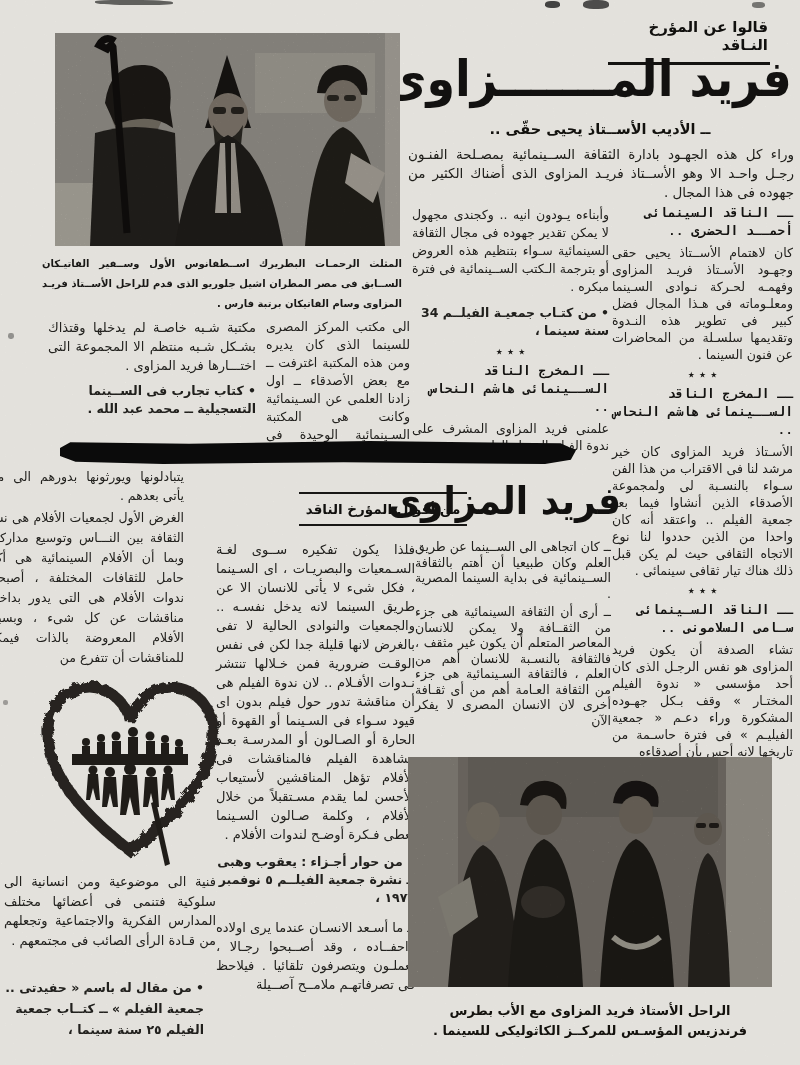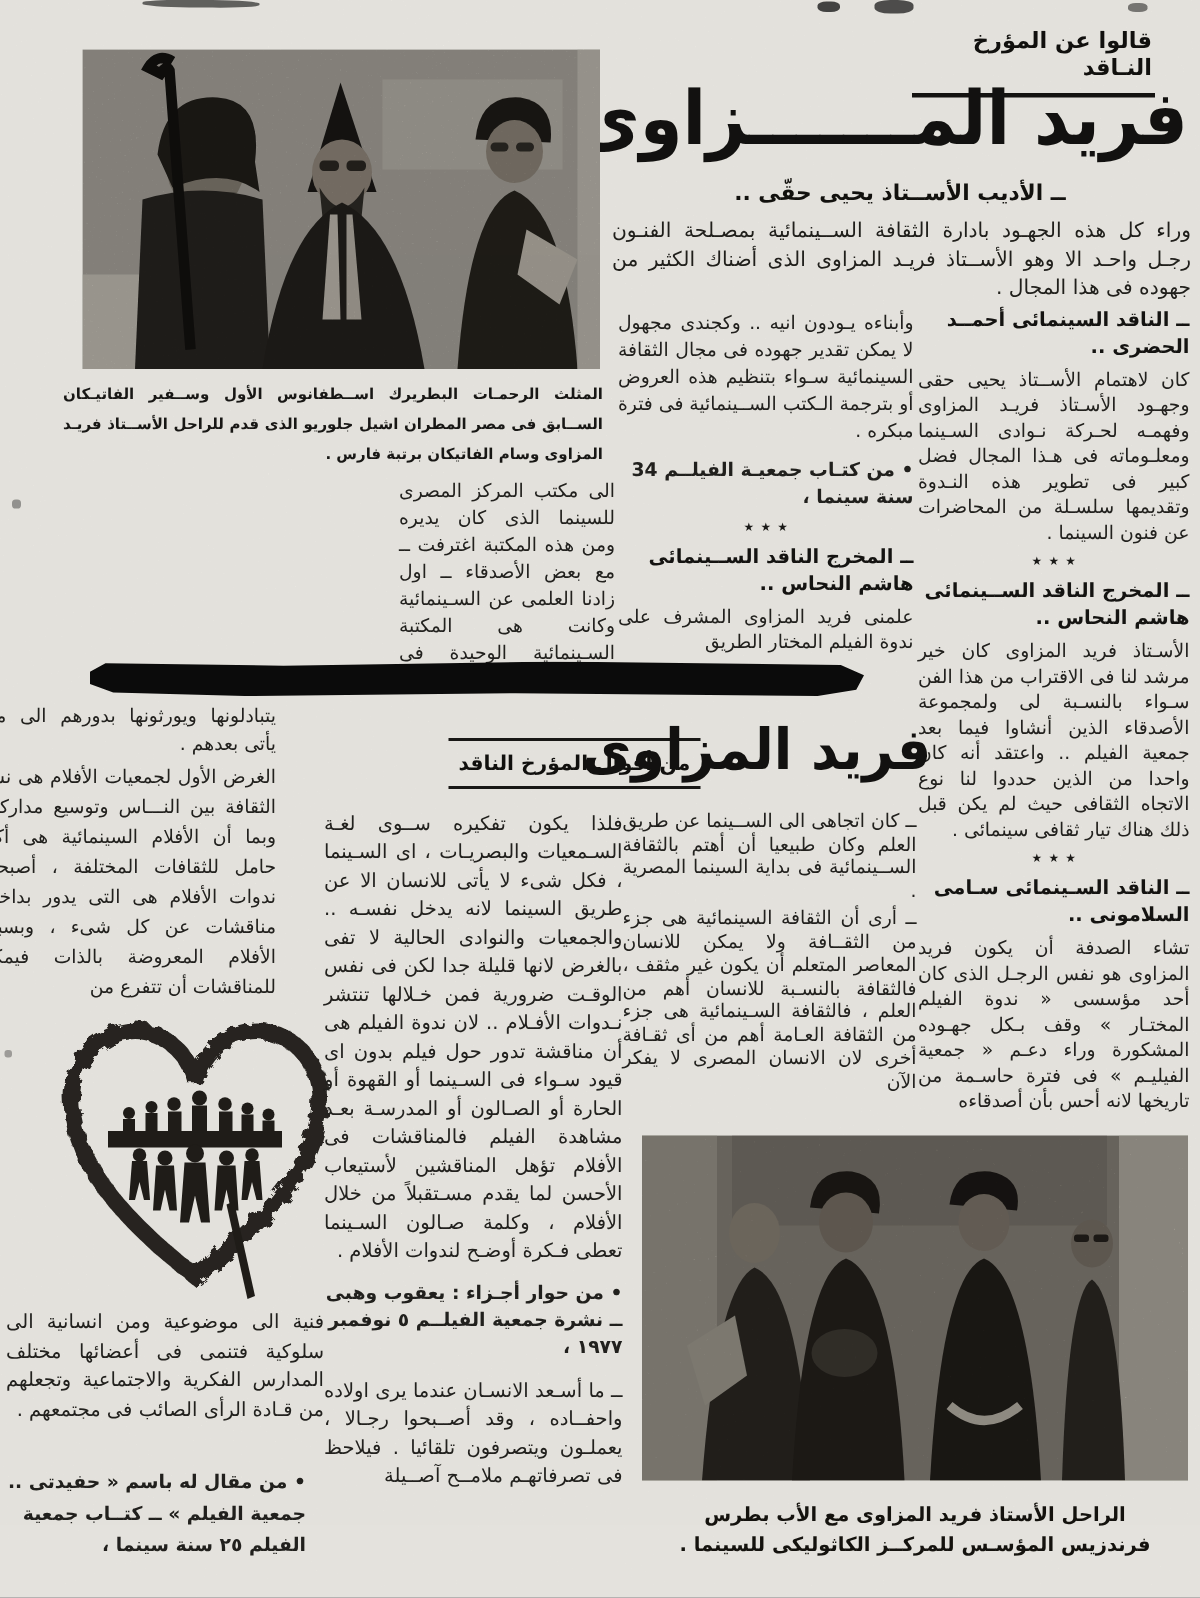--- a/index.html
+++ b/index.html
@@ -7,21 +7,21 @@
     position:relative;width:800px;height:1065px;margin:0 auto;
     background:#f1efe9;overflow:hidden;
     font-family:"DejaVu Sans",sans-serif;color:#1e1d1b;direction:rtl;
   }
   .abs{position:absolute;}
   .just{text-align:justify;text-justify:inter-word;}
   .b{font-weight:bold;}
   .body-txt{font-size:12.5px;line-height:17px;color:#242320;}
   .src-txt{font-size:12.5px;line-height:18px;font-weight:bold;color:#23221f;}
   .stars{text-align:center;font-size:13px;letter-spacing:4px;color:#1c1b19;margin:4px 0 4px;}
-  .q-head{font-size:13px;line-height:18px;font-weight:bold;color:#161513;margin-bottom:3px;}
+  .q-head{font-size:13px;line-height:18px;font-weight:bold;color:#161513;margin-bottom:3px;font-family:Liberation Mono, monospace;}
   .kicker-box{
     border-bottom:3px solid #161513;text-align:center;
     font-size:15px;font-weight:bold;padding:4px 2px 8px;color:#12110f;
   }
   .kicker-box2{
     border-top:2.5px solid #1a1917;border-bottom:2.5px solid #1a1917;
     text-align:center;font-size:13.5px;font-weight:bold;padding:7px 2px;color:#12110f;margin-left:12px;
   }
   .main-title{
     font-size:46px;font-weight:bold;color:#141311;text-align:center;
@@ -111,20 +111,24 @@
   <div class="abs" style="left:412px;top:206px;width:197px;">
     <div class="body-txt just" style="line-height:18px">وأبناءه يـودون انيه .. وكجندى مجهول لا يمكن تقدير جهوده فى مجال الثقافة السينمائية سـواء بتنظيم هذه العروض أو بترجمة الـكتب الســينمائية فى فترة مبكره .</div>
     <div class="src-txt" style="margin-top:8px">• من كتـاب جمعيـة الفيلــم 34 سنة سينما ،</div>
     <div class="stars">٭ ٭ ٭</div>
     <div class="q-head">ــ المخرج الناقد الســينمائى هاشم النحاس ..</div>
     <div class="body-txt just">علمنى فريد المزاوى المشرف على ندوة الفيلم المختار الطريق</div>
   </div>
 
   <div class="abs body-txt just" style="left:266px;top:318px;width:144px;line-height:18px;">الى مكتب المركز المصرى للسينما الذى كان يديره ومن هذه المكتبة اغترفت ــ مع بعض الأصدقاء ــ اول زادنا العلمى عن السـينمائية وكانت هى المكتبة السـينمائية الوحيدة فى مصر حينذاك ، وهى</div>
 
+  <div class="abs" style="left:48px;top:318px;width:208px;">
+    <div class="body-txt just" style="font-size:13px;line-height:19px">مكتبة شـبه خاصـة لم يدخلها وقتذاك بشـكل شـبه منتظم الا المجموعة التى اختـــارها فريد المزاوى .</div>
+    <div class="src-txt" style="margin-top:7px">• كتاب تجارب فى الســينما التسجيلية ــ محمد عبد الله .</div>
+  </div>
 
   <div class="abs bar" style="left:60px;top:441px;width:516px;height:23px;
        clip-path:polygon(0% 30%,2% 5%,25% 12%,60% 0%,97% 10%,100% 40%,99% 82%,94% 100%,55% 92%,20% 100%,3% 90%,0% 65%);"></div>
 
   <div class="abs body-txt just" style="left:-12px;top:467px;width:196px;line-height:19px">يتبادلونها ويورثونها بدورهم الى من يأتى بعدهم .</div>
 
   <div class="abs kicker-box2" style="left:287px;top:492px;width:164px;">
     <span>من أقوال المؤرخ الناقد</span>
   </div>
 
@@ -187,21 +191,21 @@
     <div class="body-txt just" style="font-size:13px;line-height:19px">فلذا يكون تفكيره ســوى لغـة السـمعيات والبصريـات ، اى السـينما ، فكل شىء لا يأتى للانسان الا عن طريق السينما لانه يدخل نفسـه .. والجمعيات والنوادى الحالية لا تفى بالغرض لانها قليلة جدا لكن فى نفس الوقـت ضرورية فمن خـلالها تنتشر نـدوات الأفـلام .. لان ندوة الفيلم هى أن مناقشة تدور حول فيلم بدون اى قيود سـواء فى السـينما أو القهوة أو الحارة أو الصـالون أو المدرسـة بعـد مشاهدة الفيلم فالمناقشات فى الأفلام تؤهل المناقشين لأستيعاب الأحسن لما يقدم مسـتقبلاً من خلال الأفلام ، وكلمة صـالون السـينما تعطى فـكرة أوضـح لندوات الأفلام .</div>
     <div class="src-txt" style="margin-top:9px">• من حوار أجـزاء : يعقوب وهبى ــ نشرة جمعية الفيلــم ٥ نوفمبر ١٩٧٧ ،</div>
     <div class="body-txt just" style="font-size:13px;line-height:19px;margin-top:11px">ــ ما أسـعد الانسـان عندما يرى اولاده واحفــاده ، وقد أصــبحوا رجـالا ، يعملـون ويتصرفون تلقائيا . فيلاحظ فى تصرفاتهـم ملامــح آصــيلة</div>
   </div>
 
   <div class="abs" style="left:415px;top:539px;width:196px;">
     <div class="body-txt just" style="line-height:15.5px">ــ كان اتجاهى الى الســينما عن طريق العلم وكان طبيعيا أن أهتم بالثقافة الســينمائية فى بداية السينما المصرية .</div>
     <div class="body-txt just" style="line-height:15.5px;margin-top:3px">ــ أرى أن الثقافة السينمائية هى جزء من الثقــافة ولا يمكن للانسان المعاصر المتعلم أن يكون غير مثقف ، فالثقافة بالنسـبة للانسان أهم من العلم ، فالثقافة السـينمائية هى جزء من الثقافة العـامة أهم من أى ثقـافة أخرى لان الانسان المصرى لا يفكر الآن</div>
   </div>
 
-  <div class="abs" style="left:408px;top:757px;width:364px;height:268px;margin-left:20px;">
+  <div class="abs" style="left:408px;top:757px;width:364px;height:268px;">
     <svg width="364" height="230" viewBox="0 0 364 230">
       <defs>
         <filter id="grainB">
             <feTurbulence type="fractalNoise" baseFrequency="0.55" numOctaves="2"></feTurbulence>
           <feColorMatrix type="matrix" values="0 0 0 0 0 0 0 0 0 0 0 0 0 0 0 1 1 1 0 0"></feColorMatrix>
           </filter>
       </defs>
       <rect width="364" height="230" fill="#9d978d"></rect>
       <rect x="0" y="0" width="50" height="230" fill="#b5afa4"></rect>
       <rect x="318" y="0" width="46" height="230" fill="#cfc9bd"></rect>

